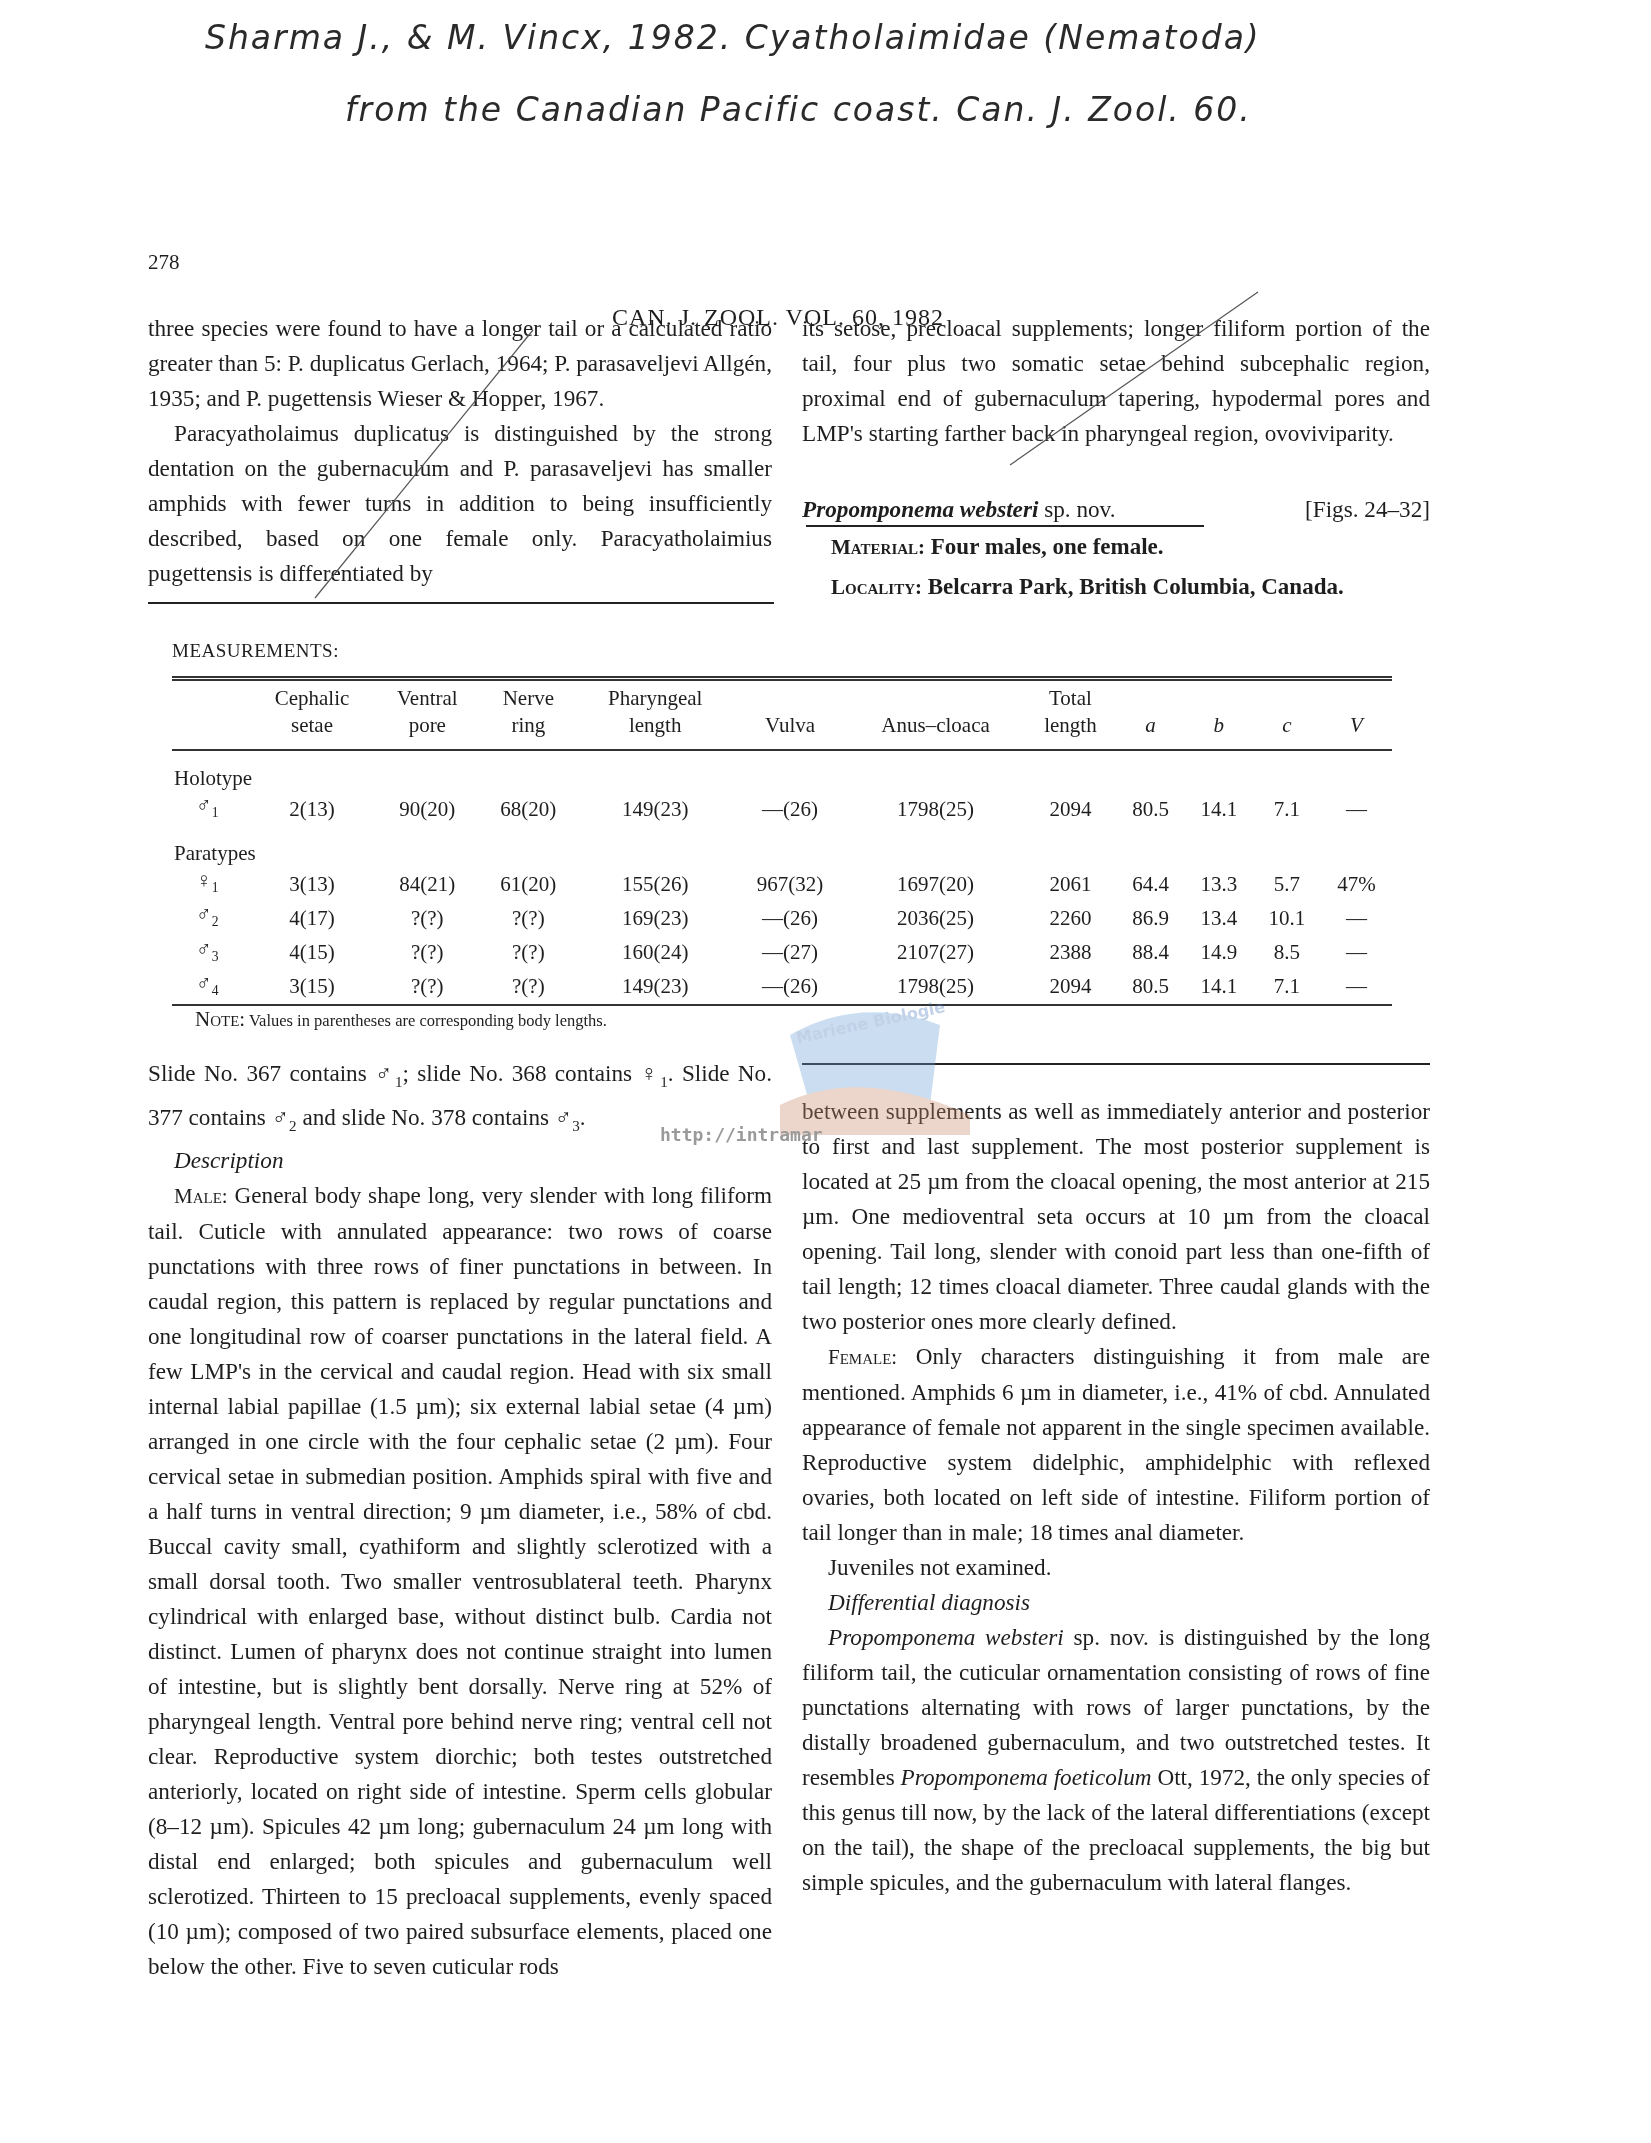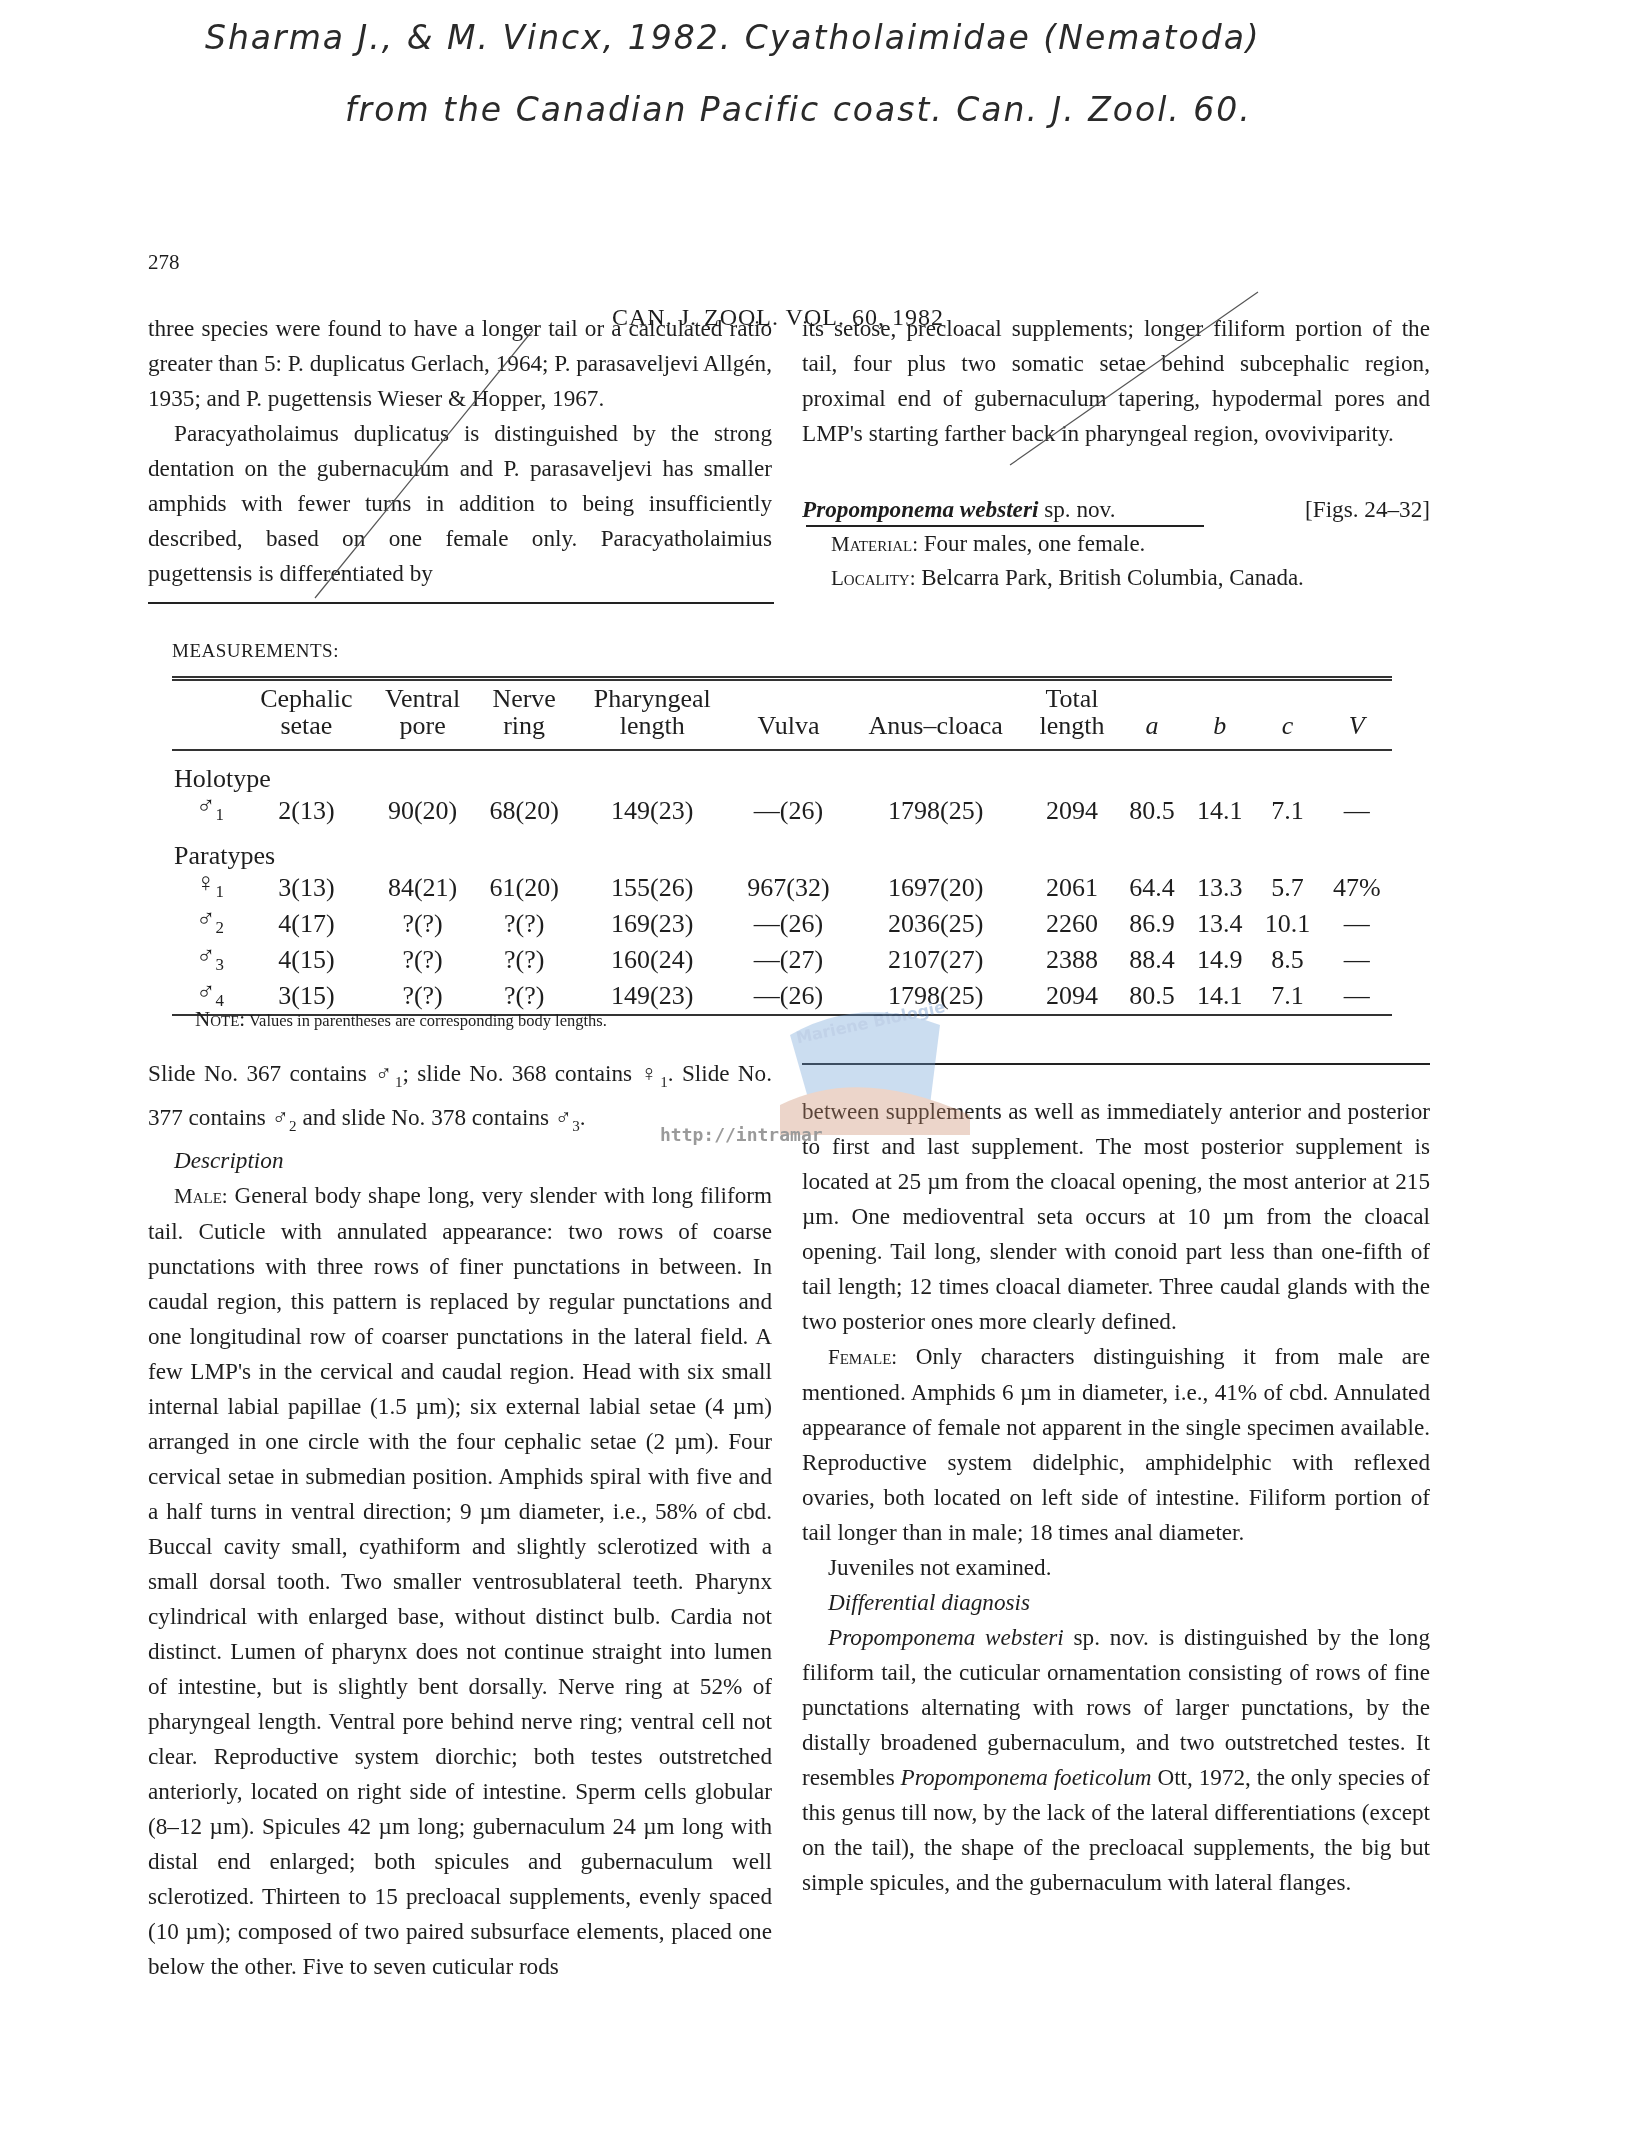--- a/index.html
+++ b/index.html
@@ -14,24 +14,24 @@
   .col { position: absolute; font-size: 23.2px; line-height: 35px; text-align: justify; }
   .col p { margin: 0; }
   .indent { text-indent: 26px; }
   .sc { font-variant: small-caps; font-size: 21px; }
   .rule { position: absolute; height: 2px; background: #222; }
   #colL1 { left: 148px; top: 311px; width: 624px; }
   #colR1 { left: 802px; top: 311px; width: 628px; }
   #species-head { position: absolute; left: 802px; top: 496px; width: 628px; font-size: 23.2px; }
   #species-head .title { font-weight: bold; font-style: italic; }
   #species-head .figs { position: absolute; right: 0; top: 0; }
-  #material { position: absolute; left: 831px; top: 527px; font-size: 23px; line-height: 34px; }
+  #material { position: absolute; left: 831px; top: 527px; font-size: 23px; line-height: 40px; font-weight: bold; }
   #meas-label { position: absolute; left: 172px; top: 640px; font-size: 19px; letter-spacing: 0.5px; }
   #meas-table { position: absolute; left: 172px; top: 676px; width: 1220px; border-collapse: collapse;
-                font-size: 26px; }
+                font-size: 21px; }
   #meas-table th { font-weight: normal; text-align: center; vertical-align: bottom; padding: 4px 4px 10px; line-height: 27px; }
   #meas-table td { text-align: center; padding: 0 4px; line-height: 27px; white-space: nowrap; }
   #meas-table td.rowlabel { text-align: left; padding-left: 2px; }
   #meas-table td.sub { padding-left: 24px; text-align: left; }
   #meas-table .it { font-style: italic; }
   .top-double { border-top: 5px double #333; }
   .head-bottom { border-bottom: 2px solid #333; }
   .table-bottom { border-bottom: 2px solid #333; }
   #table-note { position: absolute; left: 195px; top: 1007px; font-size: 16.5px; }
   #colL2 { left: 148px; top: 1056px; width: 624px; }

